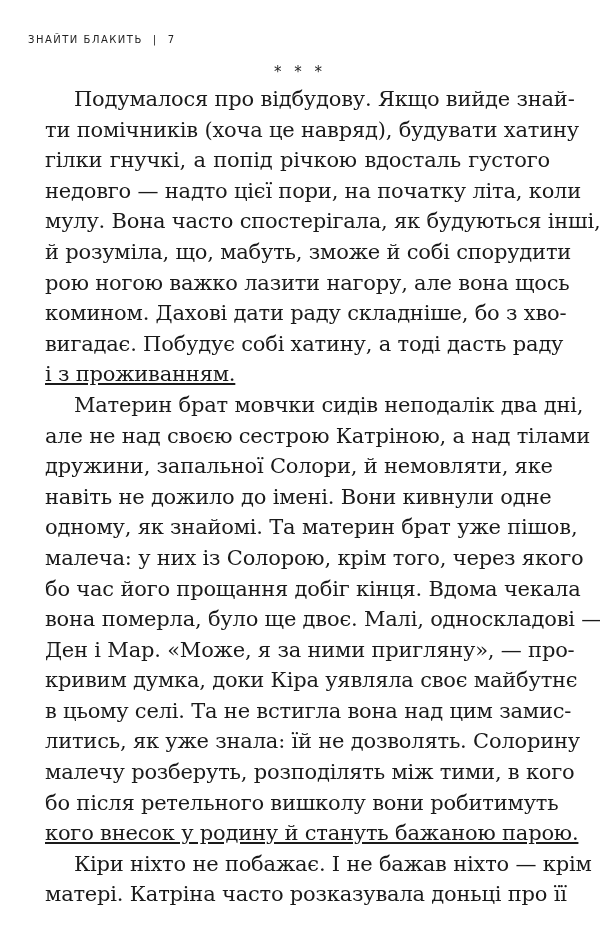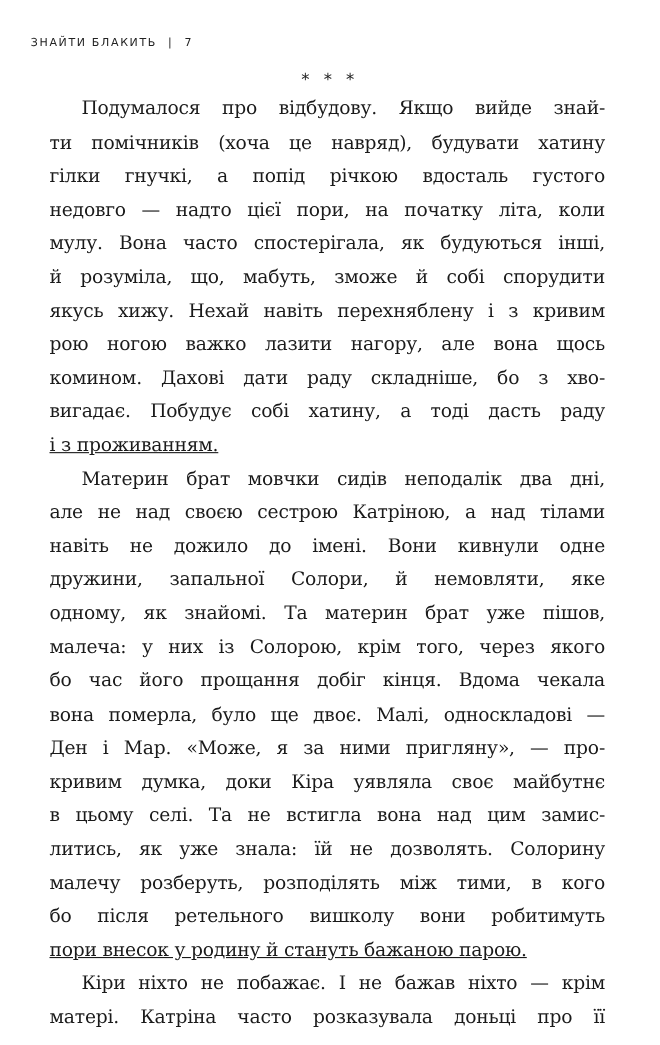--- a/index.html
+++ b/index.html
@@ -44,21 +44,21 @@
     }
     .body-text {
       position: absolute;
       top: 84px;
       left: 45px;
       width: 505px;
     }
     .line {
       height: 30.6px;
       line-height: 30.6px;
-      font-size: 17px;
+      font-size: 21px;
       white-space: nowrap;
       text-align: justify;
       text-align-last: justify;
       letter-spacing: -0.2px;
     }
     .line.indent {
       padding-left: 29px;
     }
     .line.last {
       text-align-last: left;
@@ -76,42 +76,41 @@
 
 <div class="body-text">
 
   <div>
     <div class="line indent">Подумалося про відбудову. Якщо вийде знай-</div>
     <div class="line">ти помічників (хоча це навряд), будувати хатину</div>
     <div class="line">гілки гнучкі, а попід річкою вдосталь густого</div>
     <div class="line">недовго — надто цієї пори, на початку літа, коли</div>
     <div class="line">мулу. Вона часто спостерігала, як будуються інші,</div>
     <div class="line">й розуміла, що, мабуть, зможе й собі спорудити</div>
-    <div class="line">якусь хижу. Нехай навіть перехняблену і з кривим</div>
     <div class="line">рою ногою важко лазити нагору, але вона щось</div>
     <div class="line">комином. Дахові дати раду складніше, бо з хво-</div>
     <div class="line">вигадає. Побудує собі хатину, а тоді дасть раду</div>
     <div class="line last">і з проживанням.</div>
   </div>
 
   <div>
     <div class="line indent">Материн брат мовчки сидів неподалік два дні,</div>
     <div class="line">але не над своєю сестрою Катріною, а над тілами</div>
+    <div class="line">дружини, запальної Солори, й немовляти, яке</div>
     <div class="line">навіть не дожило до імені. Вони кивнули одне</div>
-    <div class="line">дружини, запальної Солори, й немовляти, яке</div>
     <div class="line">одному, як знайомі. Та материн брат уже пішов,</div>
     <div class="line">малеча: у них із Солорою, крім того, через якого</div>
     <div class="line">бо час його прощання добіг кінця. Вдома чекала</div>
     <div class="line">вона померла, було ще двоє. Малі, односкладові —</div>
     <div class="line">Ден і Мар. «Може, я за ними пригляну», — про-</div>
     <div class="line">кривим думка, доки Кіра уявляла своє майбутнє</div>
     <div class="line">в цьому селі. Та не встигла вона над цим замис-</div>
     <div class="line">литись, як уже знала: їй не дозволять. Солорину</div>
     <div class="line">малечу розберуть, розподілять між тими, в кого</div>
     <div class="line">бо після ретельного вишколу вони робитимуть</div>
-    <div class="line last">пори внесок у родину й стануть бажаною парою.</div>
+    <div class="line last">кого внесок у родину й стануть бажаною парою.</div>
   </div>
 
   <div>
     <div class="line indent">Кіри ніхто не побажає. І не бажав ніхто — крім</div>
     <div class="line">матері. Катріна часто розказувала доньці про її</div>
   </div>
 </div>
 
 </body></html>

